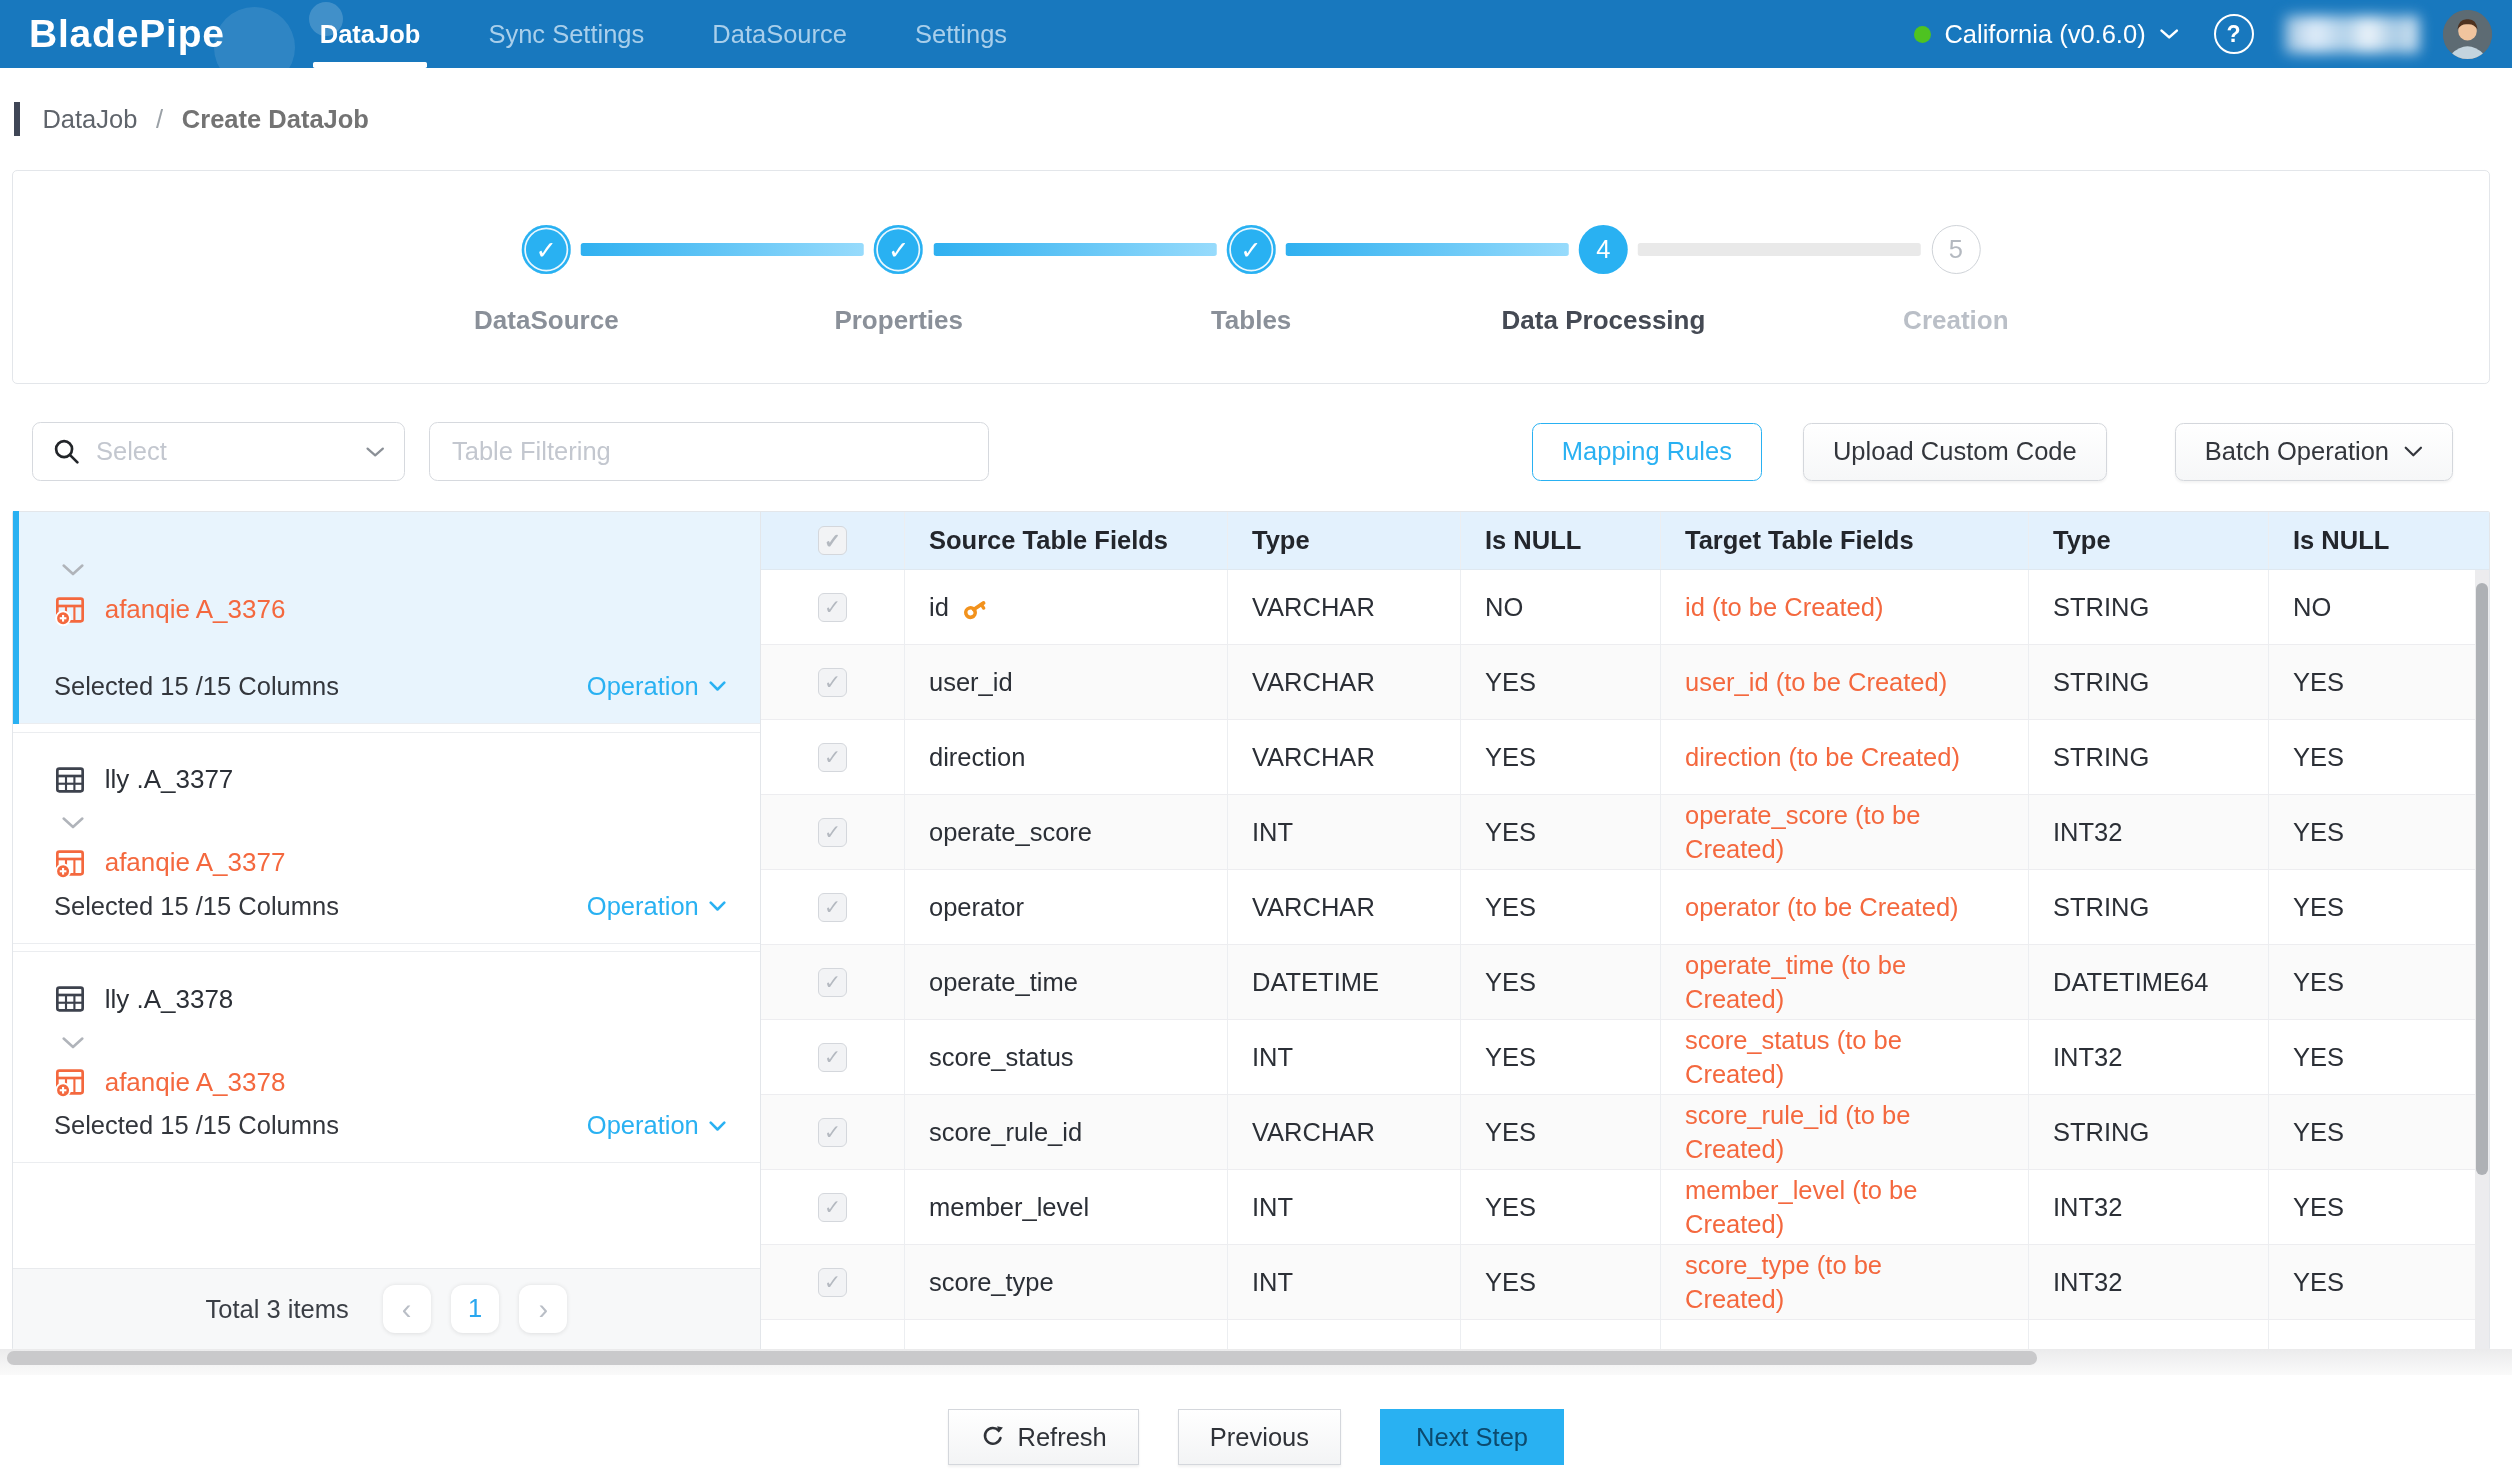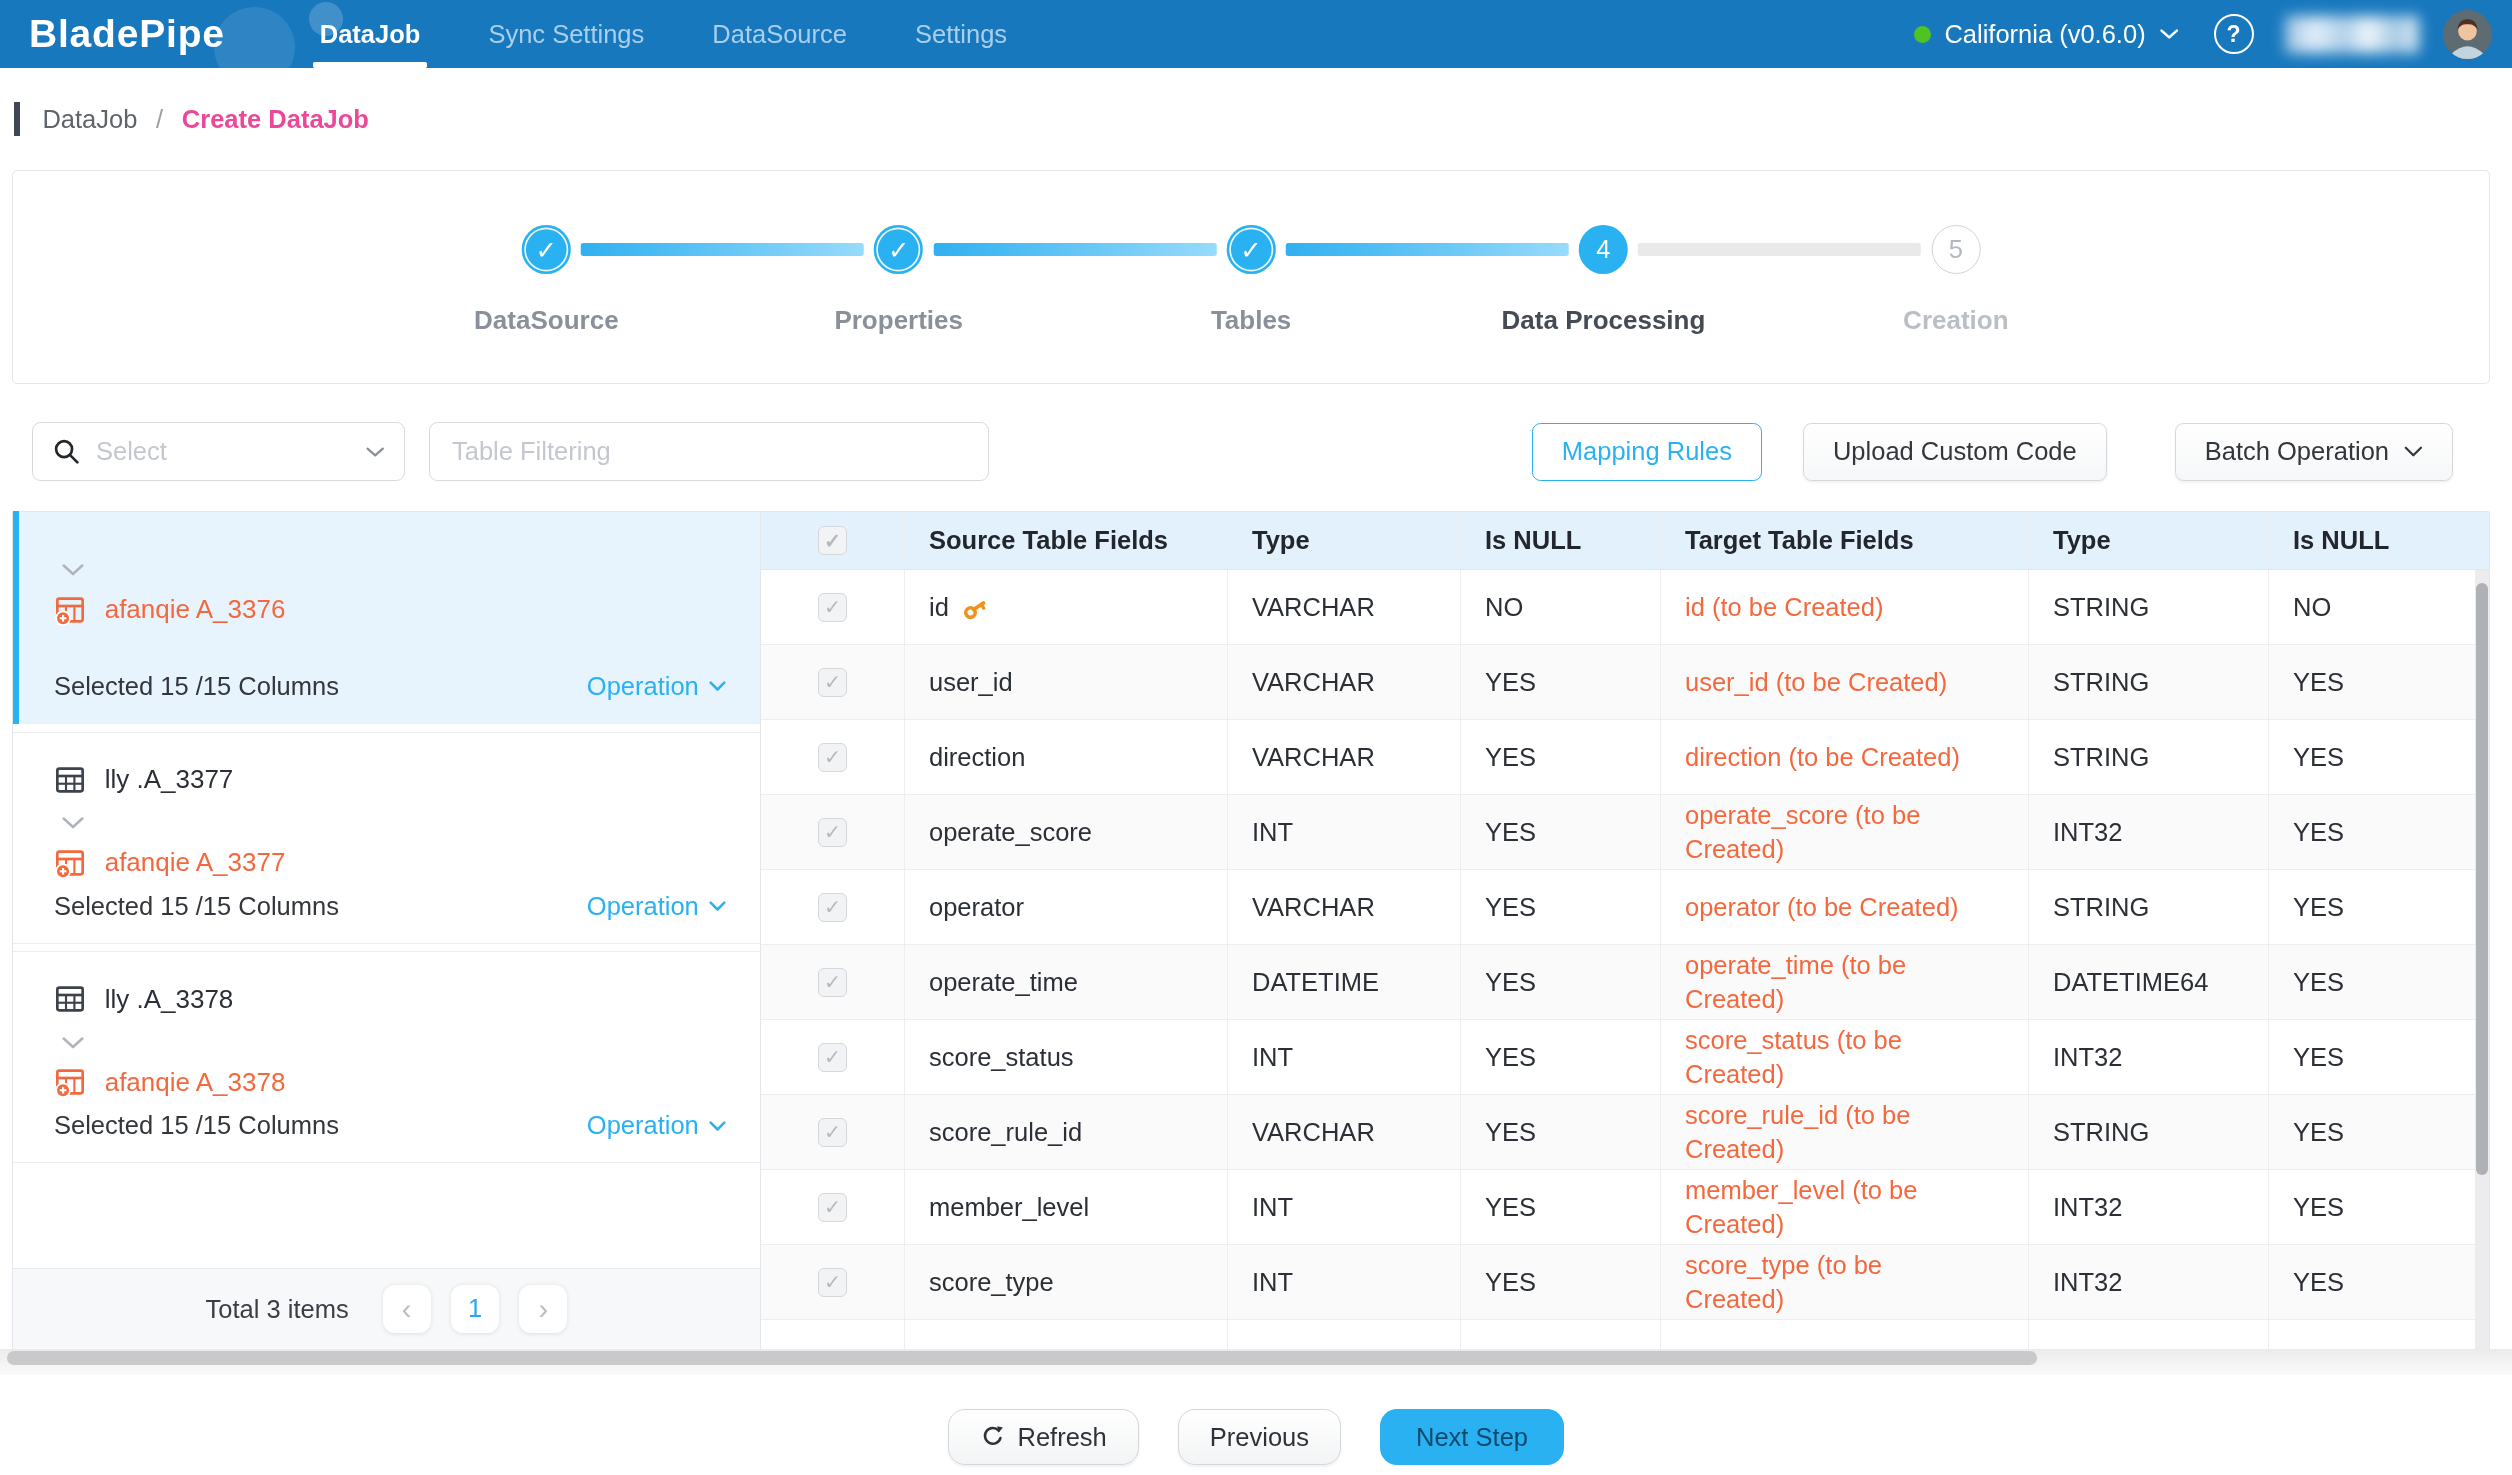--- a/index.html
+++ b/index.html
@@ -24,21 +24,21 @@
   .help-btn{width:36px;height:36px;border:2.5px solid #fff;border-radius:50%;color:#fff;font-size:23px;font-weight:bold;
     display:flex;align-items:center;justify-content:center;margin-left:34px;cursor:pointer;}
   .user-blur{width:134px;height:37px;margin-left:31px;border-radius:3.4px;filter:blur(6.8px);
     background:linear-gradient(90deg,#9cc2df 0%,#e2eefa 22%,#aecfe8 45%,#f0f6fb 62%,#a5c9e4 82%,#d9e8f4 100%);}
   .avatar{width:49px;height:49px;border-radius:50%;overflow:hidden;margin-left:24px;background:#5d6b73;flex:none;cursor:pointer;}
   
   .breadcrumb{position:absolute;top:102px;left:13.6px;display:flex;align-items:center;font-size:25.5px;}
   .crumb-bar{width:6.8px;height:34px;background:#3f4656;margin-right:22px;}
   .crumb-parent{color:#5f646b;cursor:pointer;}
   .crumb-sep{color:#9aa0a6;margin:0 18.7px;}
-  .crumb-current{color:#ec4899;font-weight:bold;}
+  .crumb-current{color:#737373;font-weight:bold;}
   
   .stepper-card{position:absolute;left:12px;top:170px;width:2478px;height:214px;background:#fff;
     border:0.8px solid #e3e6ea;border-radius:5.1px;box-sizing:border-box;}
   .steps{position:absolute;left:50%;top:54px;transform:translateX(-50%);display:flex;align-items:center;}
   .step{display:flex;align-items:center;position:relative;}
   .circle{width:49px;height:49px;border-radius:50%;display:flex;align-items:center;justify-content:center;
     font-size:25.5px;box-sizing:border-box;flex:none;z-index:1;}
   .step.done .circle{background:#29b1f2;color:#fff;box-shadow:inset 0 0 0 2.5px #29b1f2, inset 0 0 0 4.2px rgba(255,255,255,.9);}
   .step.active .circle{background:#29b1f2;color:#fff;}
   .step.pending .circle{background:#fff;border:1.7px solid #cfd3d8;color:#b4b9c0;}
@@ -106,21 +106,21 @@
   .cb{width:29px;height:29px;border:1.7px solid #d4d7dc;border-radius:6px;background:#f2f3f5;color:#b4b9c0;
     font-size:20.4px;display:flex;align-items:center;justify-content:center;box-sizing:border-box;cursor:pointer;}
   .keywrap{line-height:0;}
   .vtrack{position:absolute;top:58px;right:0;width:13.6px;bottom:0;background:#ececee;}
   .vthumb{position:absolute;top:71px;right:0.8px;width:12px;height:592px;background:#aeb1b5;border-radius:6px;cursor:pointer;}
   
   .hband{position:absolute;left:0;top:1349px;width:2512px;height:25.5px;background:linear-gradient(180deg,#ebebec,#fafafa);}
   .hthumb{position:absolute;left:6.8px;top:1351px;width:2030px;height:13.6px;background:#c9c9cb;border-radius:6.8px;cursor:pointer;}
   
   .footer{position:absolute;left:0;top:1399px;width:2512px;height:76px;display:flex;align-items:center;justify-content:center;gap:39px;}
-  .btn-foot{height:56px;border-radius:17px;font-size:25.5px;display:flex;align-items:center;justify-content:center;
+  .btn-foot{height:56px;border-radius:0;font-size:25.5px;display:flex;align-items:center;justify-content:center;
     cursor:pointer;box-sizing:border-box;white-space:nowrap;}
   .btn-ghost{border:0.8px solid #d4d7dc;color:#2f3238;background:linear-gradient(#ffffff,#f3f4f5);padding:0 31px;gap:12px;
     box-shadow:0 1.7px 2.5px rgba(0,0,0,.06);}
   .btn-primary{background:#29b1f2;color:#0c4a6e;padding:0 36px;}
   svg{display:block;}
 </style>
 </head>
 <body>
 
 <div class="topbar">

